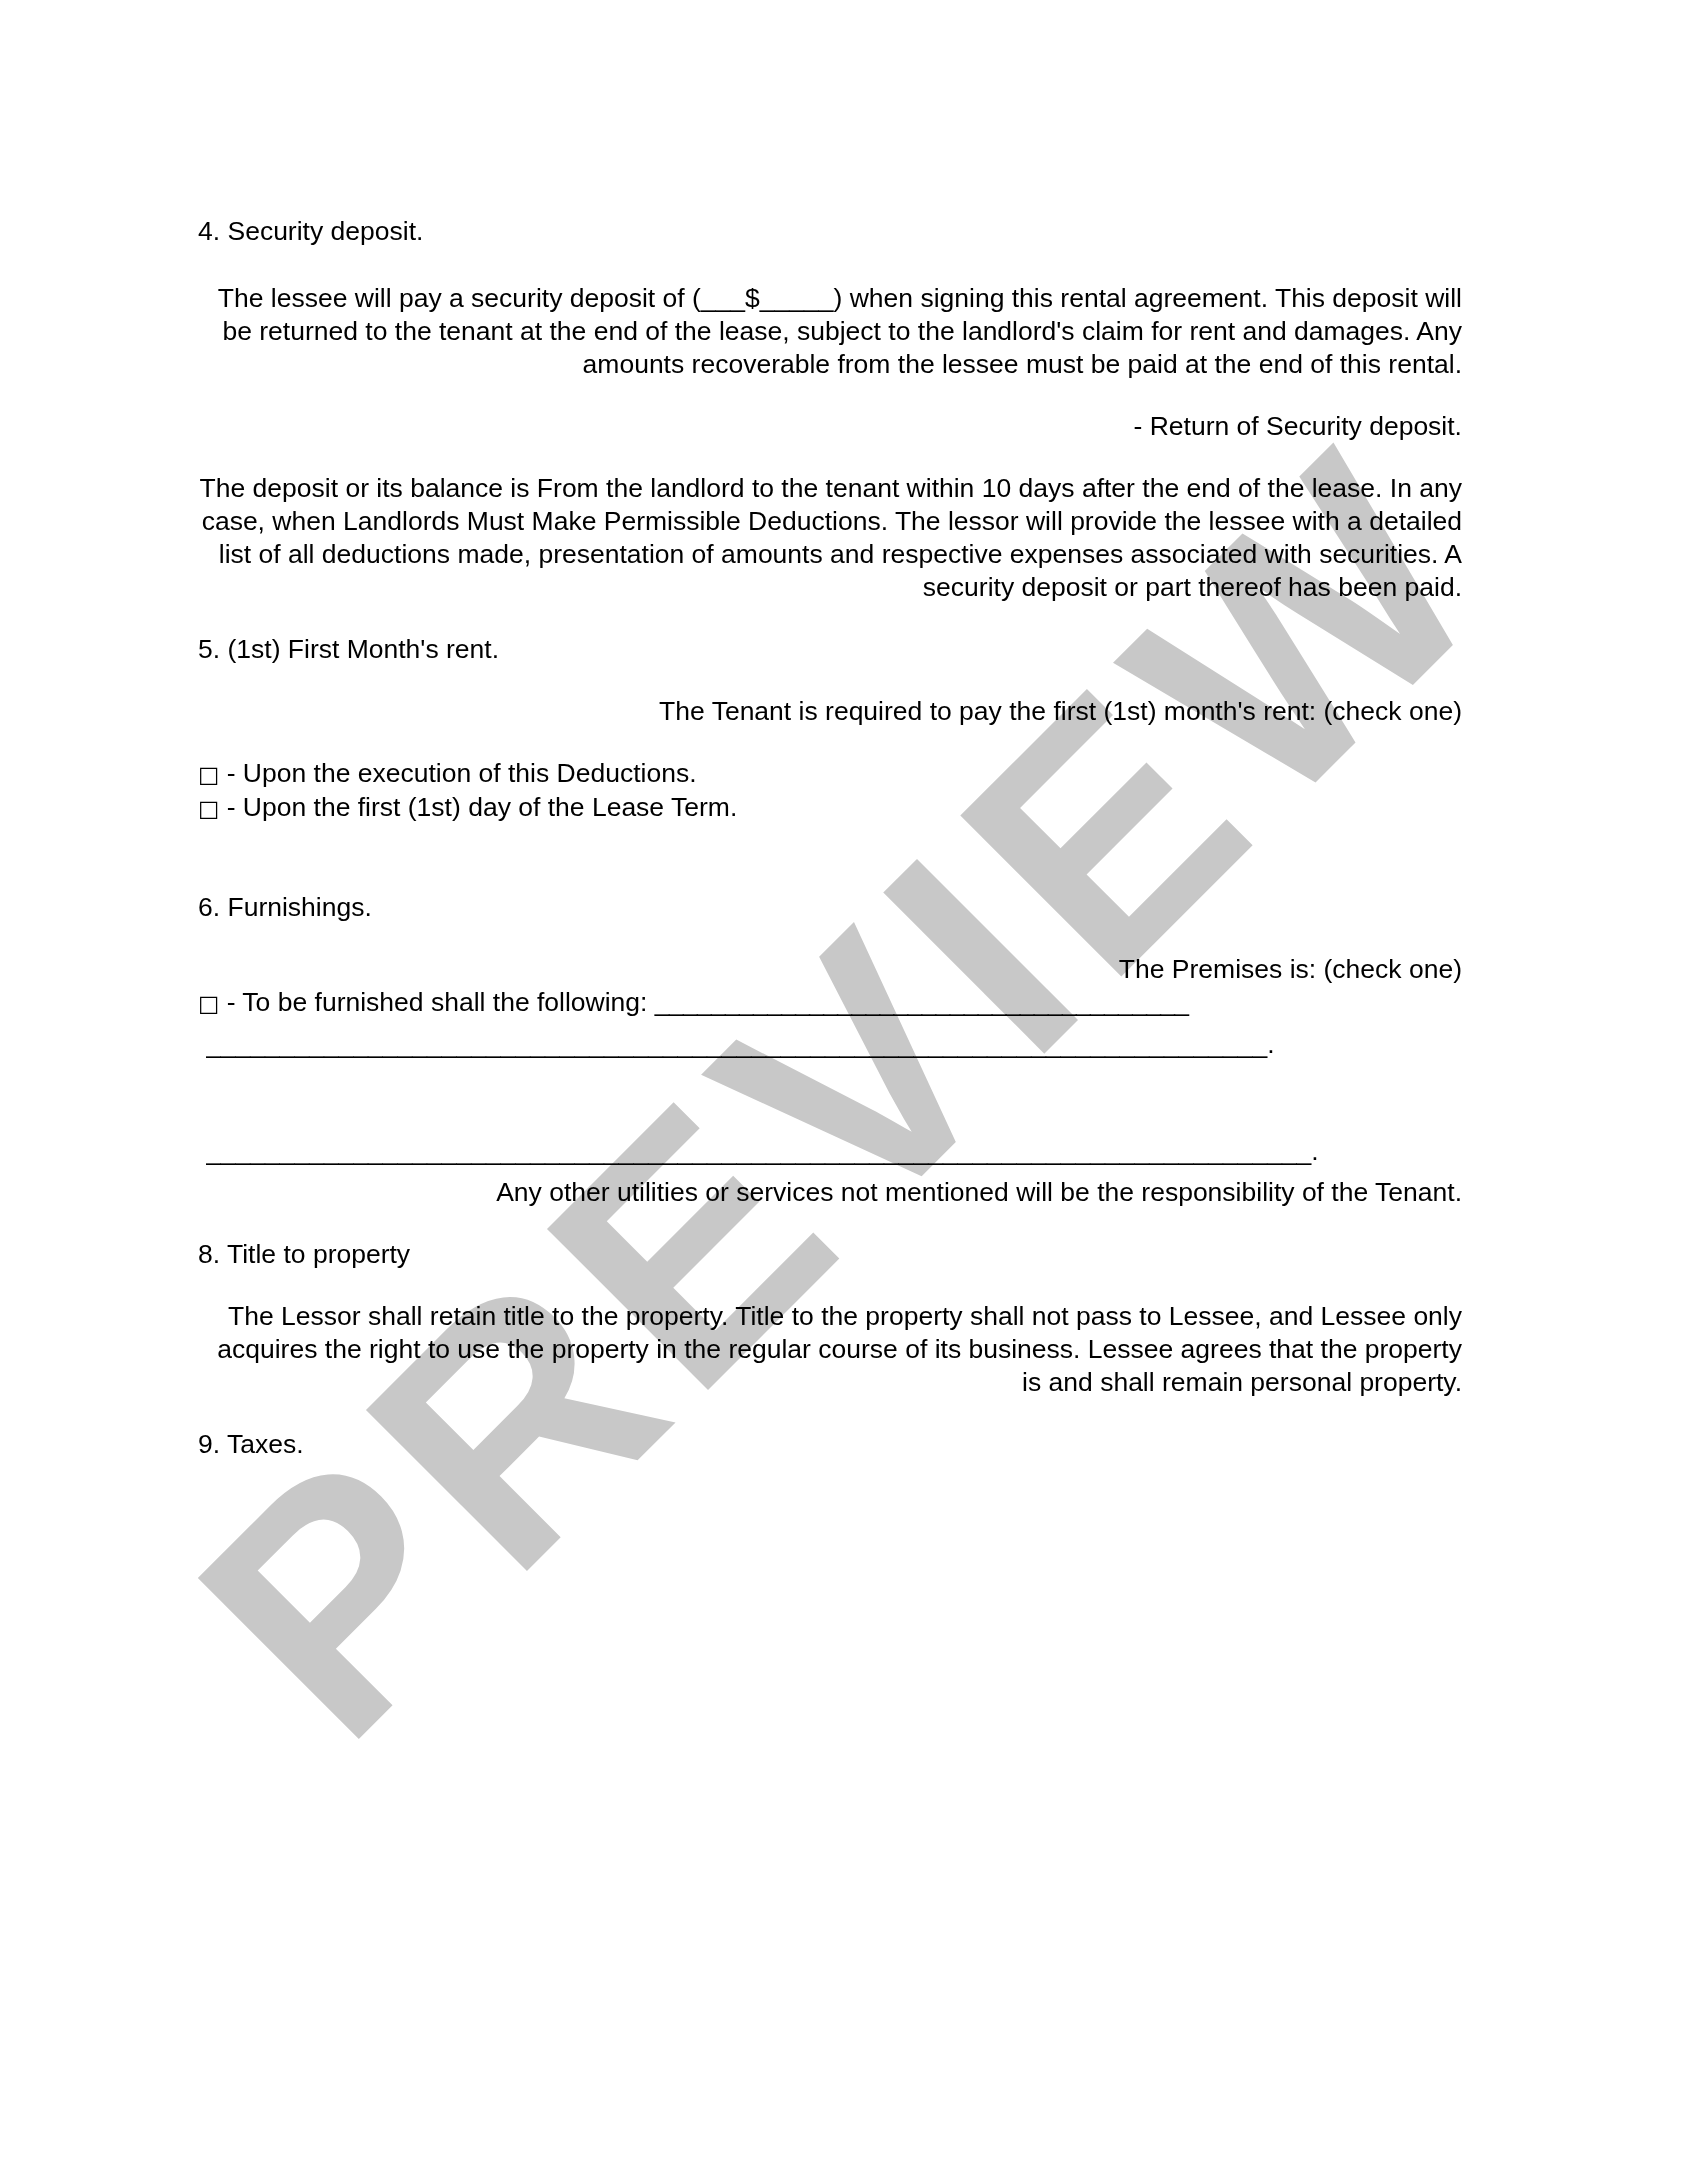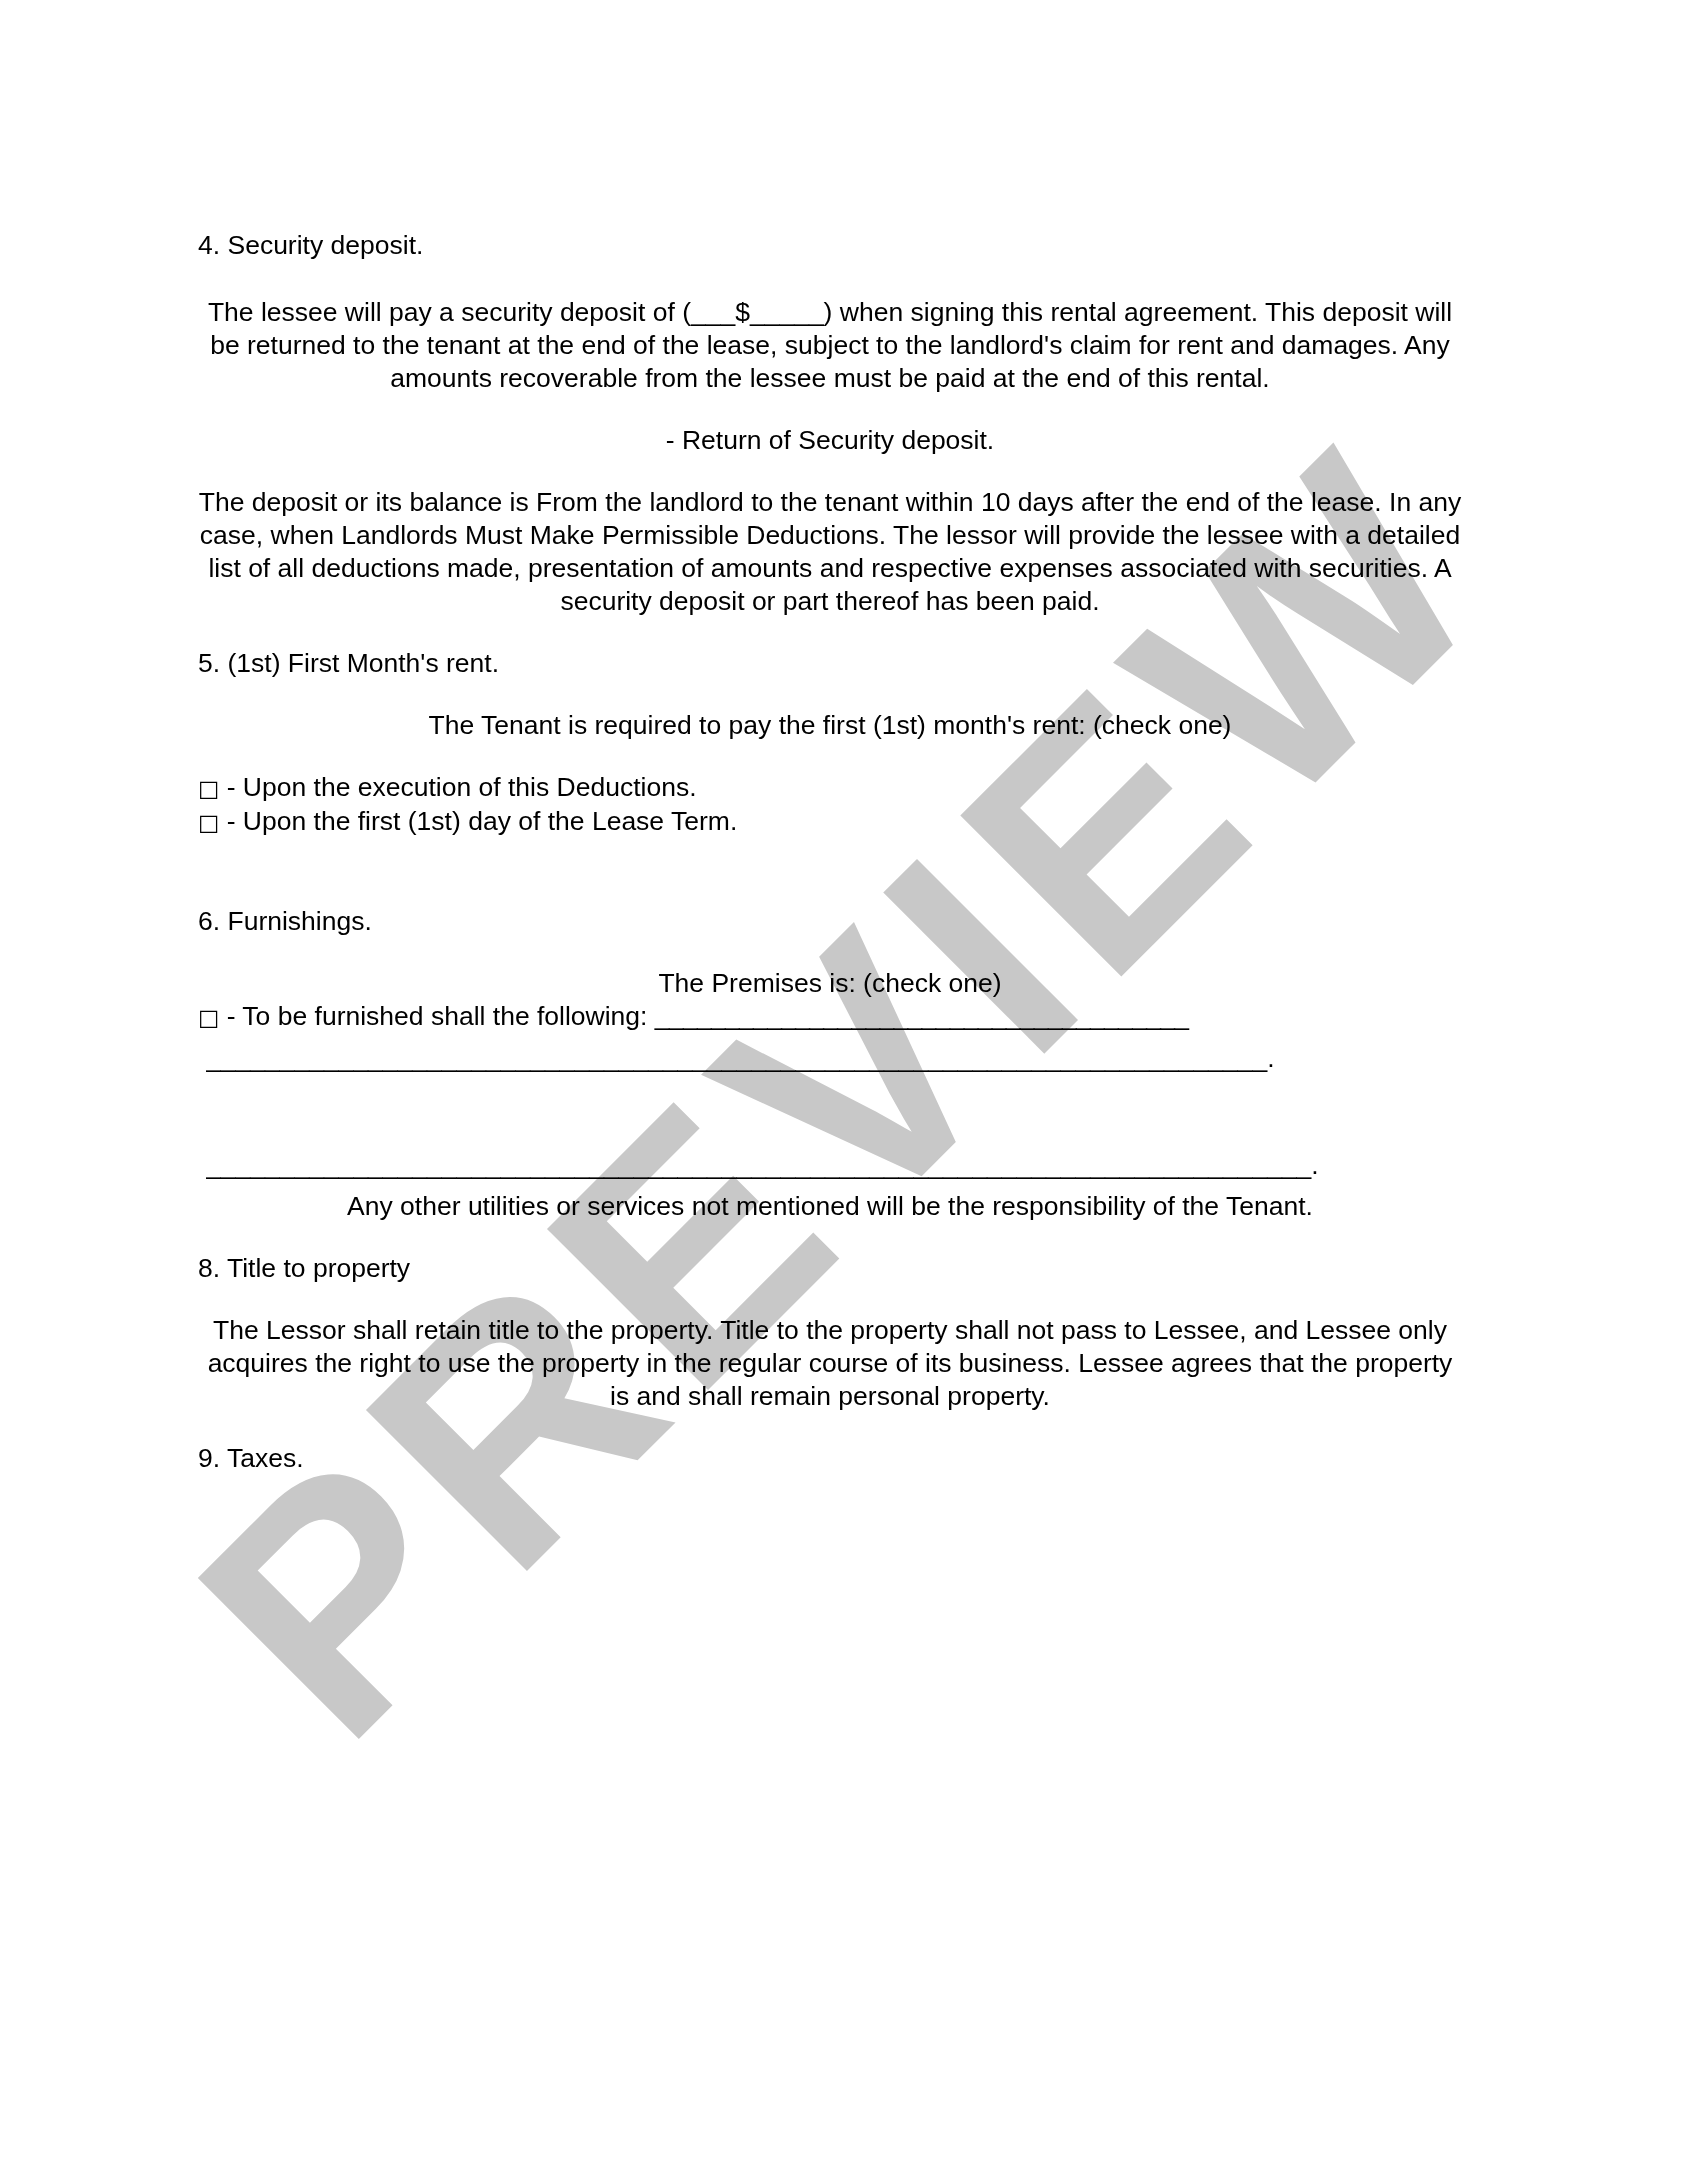--- a/index.html
+++ b/index.html
@@ -46,31 +46,31 @@
     color: #c8c8c8;
     white-space: nowrap;
     line-height: 1;
     user-select: none;
   }
 
   
   #content {
     position: absolute;
     left: 198px;
-    top: 229px;
+    top: 215px;
     width: 1264px;
     z-index: 2;
   }
 
   .para {
     font-size: 26.5px;
     line-height: 33px;
     color: #000000;
     margin: 0;
-    text-align: center;
+    text-align: right;
   }
 
   .heading {
     font-size: 26.5px;
     line-height: 33px;
     color: #000000;
     margin: 0;
   }
 
   .gap-lg { height: 34px; }

